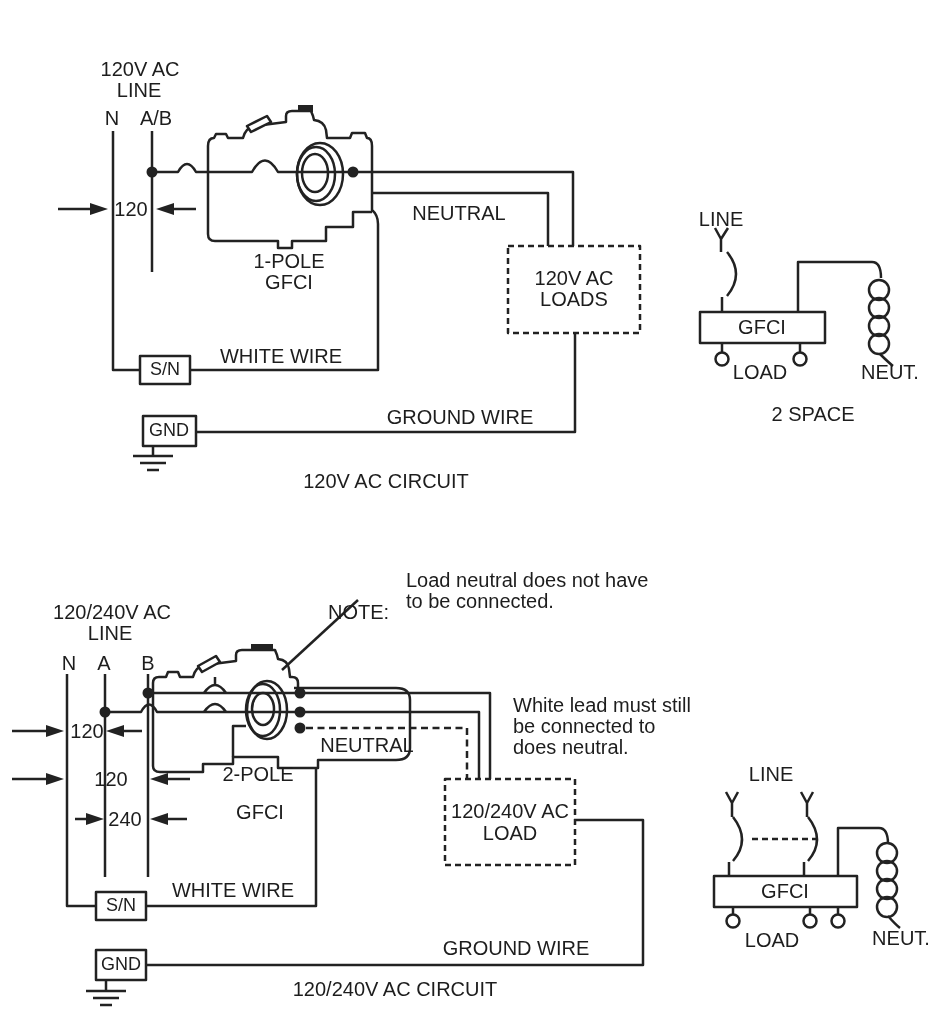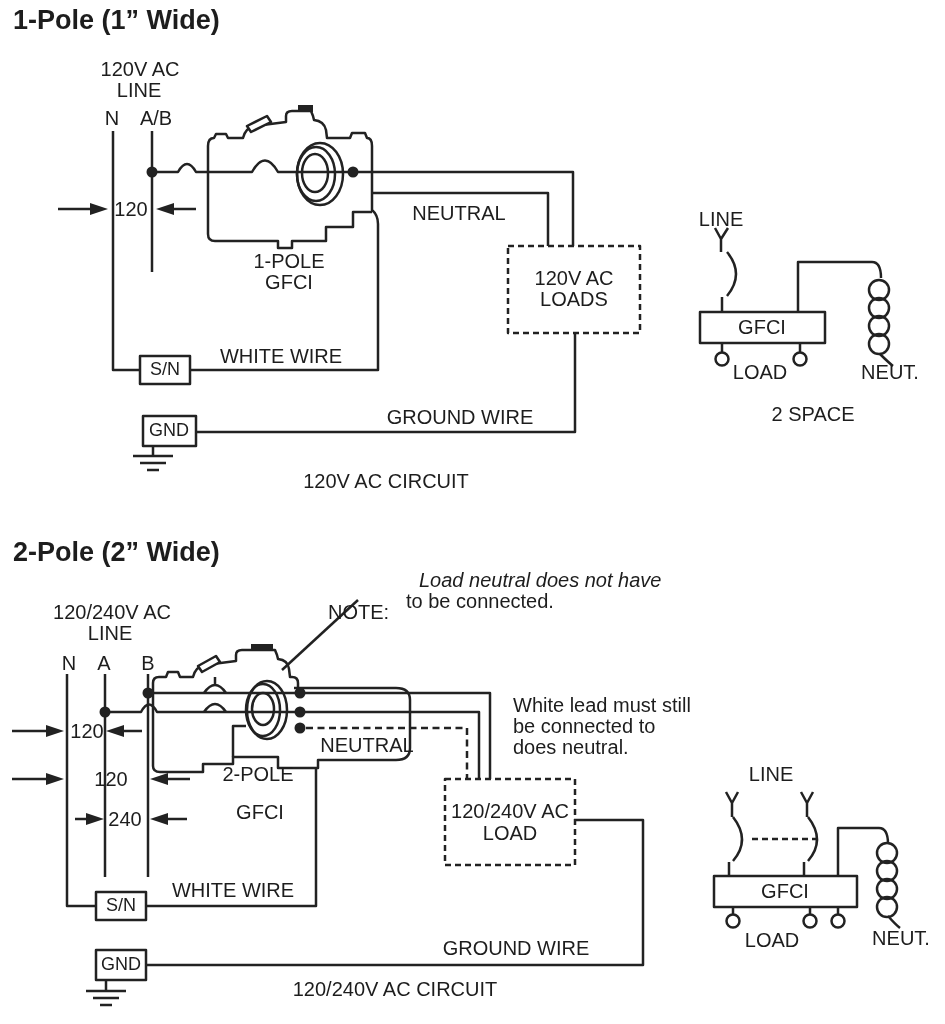--- a/index.html
+++ b/index.html
@@ -160,21 +160,20 @@
         <polygon points="64,731 46,725 46,737"></polygon>
         <polygon points="106,731 124,725 124,737"></polygon>
         <polygon points="64,779 46,773 46,785"></polygon>
         <polygon points="150,779 168,773 168,785"></polygon>
         <polygon points="104,819 86,813 86,825"></polygon>
         <polygon points="150,819 168,813 168,825"></polygon>
       </g>
     </g>
   </svg>
 
-  <div class="lb h" style="left:13px;top:6px;">1-Pole (1” Wide)</div>
   <div class="lb c" style="left:140px;top:59px;">120V AC</div>
   <div class="lb c" style="left:139px;top:80px;">LINE</div>
   <div class="lb c" style="left:112px;top:108px;">N</div>
   <div class="lb c" style="left:156px;top:108px;">A/B</div>
   <div class="lb c" style="left:131px;top:199px;">120</div>
   <div class="lb c" style="left:289px;top:251px;">1-POLE</div>
   <div class="lb c" style="left:289px;top:272px;">GFCI</div>
   <div class="lb c" style="left:459px;top:203px;">NEUTRAL</div>
   <div class="lb c" style="left:574px;top:268px;">120V AC</div>
   <div class="lb c" style="left:574px;top:289px;">LOADS</div>
@@ -182,23 +181,22 @@
   <div class="lb c" style="left:281px;top:346px;">WHITE WIRE</div>
   <div class="lb c s" style="left:169px;top:421px;">GND</div>
   <div class="lb c" style="left:460px;top:407px;">GROUND WIRE</div>
   <div class="lb c" style="left:386px;top:471px;">120V AC CIRCUIT</div>
   <div class="lb c" style="left:721px;top:209px;">LINE</div>
   <div class="lb c" style="left:762px;top:317px;">GFCI</div>
   <div class="lb c" style="left:760px;top:362px;">LOAD</div>
   <div class="lb c" style="left:890px;top:362px;">NEUT.</div>
   <div class="lb c" style="left:813px;top:404px;">2 SPACE</div>
 
-  <div class="lb h" style="left:13px;top:538px;">2-Pole (2” Wide)</div>
   <div class="lb" style="left:328px;top:570px;margin-top:32px;">NOTE:</div>
-  <div class="lb" style="left:419px;top:570px;font-style:italic;">Load neutral does not have</div>
+  <div class="lb" style="left:406px;top:570px;">Load neutral does not have</div>
   <div class="lb" style="left:406px;top:591px;">to be connected.</div>
   <div class="lb c" style="left:112px;top:602px;">120/240V AC</div>
   <div class="lb c" style="left:110px;top:623px;">LINE</div>
   <div class="lb c" style="left:69px;top:653px;">N</div>
   <div class="lb c" style="left:104px;top:653px;">A</div>
   <div class="lb c" style="left:148px;top:653px;">B</div>
   <div class="lb c" style="left:87px;top:721px;">120</div>
   <div class="lb c" style="left:111px;top:769px;">120</div>
   <div class="lb c" style="left:125px;top:809px;">240</div>
   <div class="lb c" style="left:258px;top:764px;">2-POLE</div>

